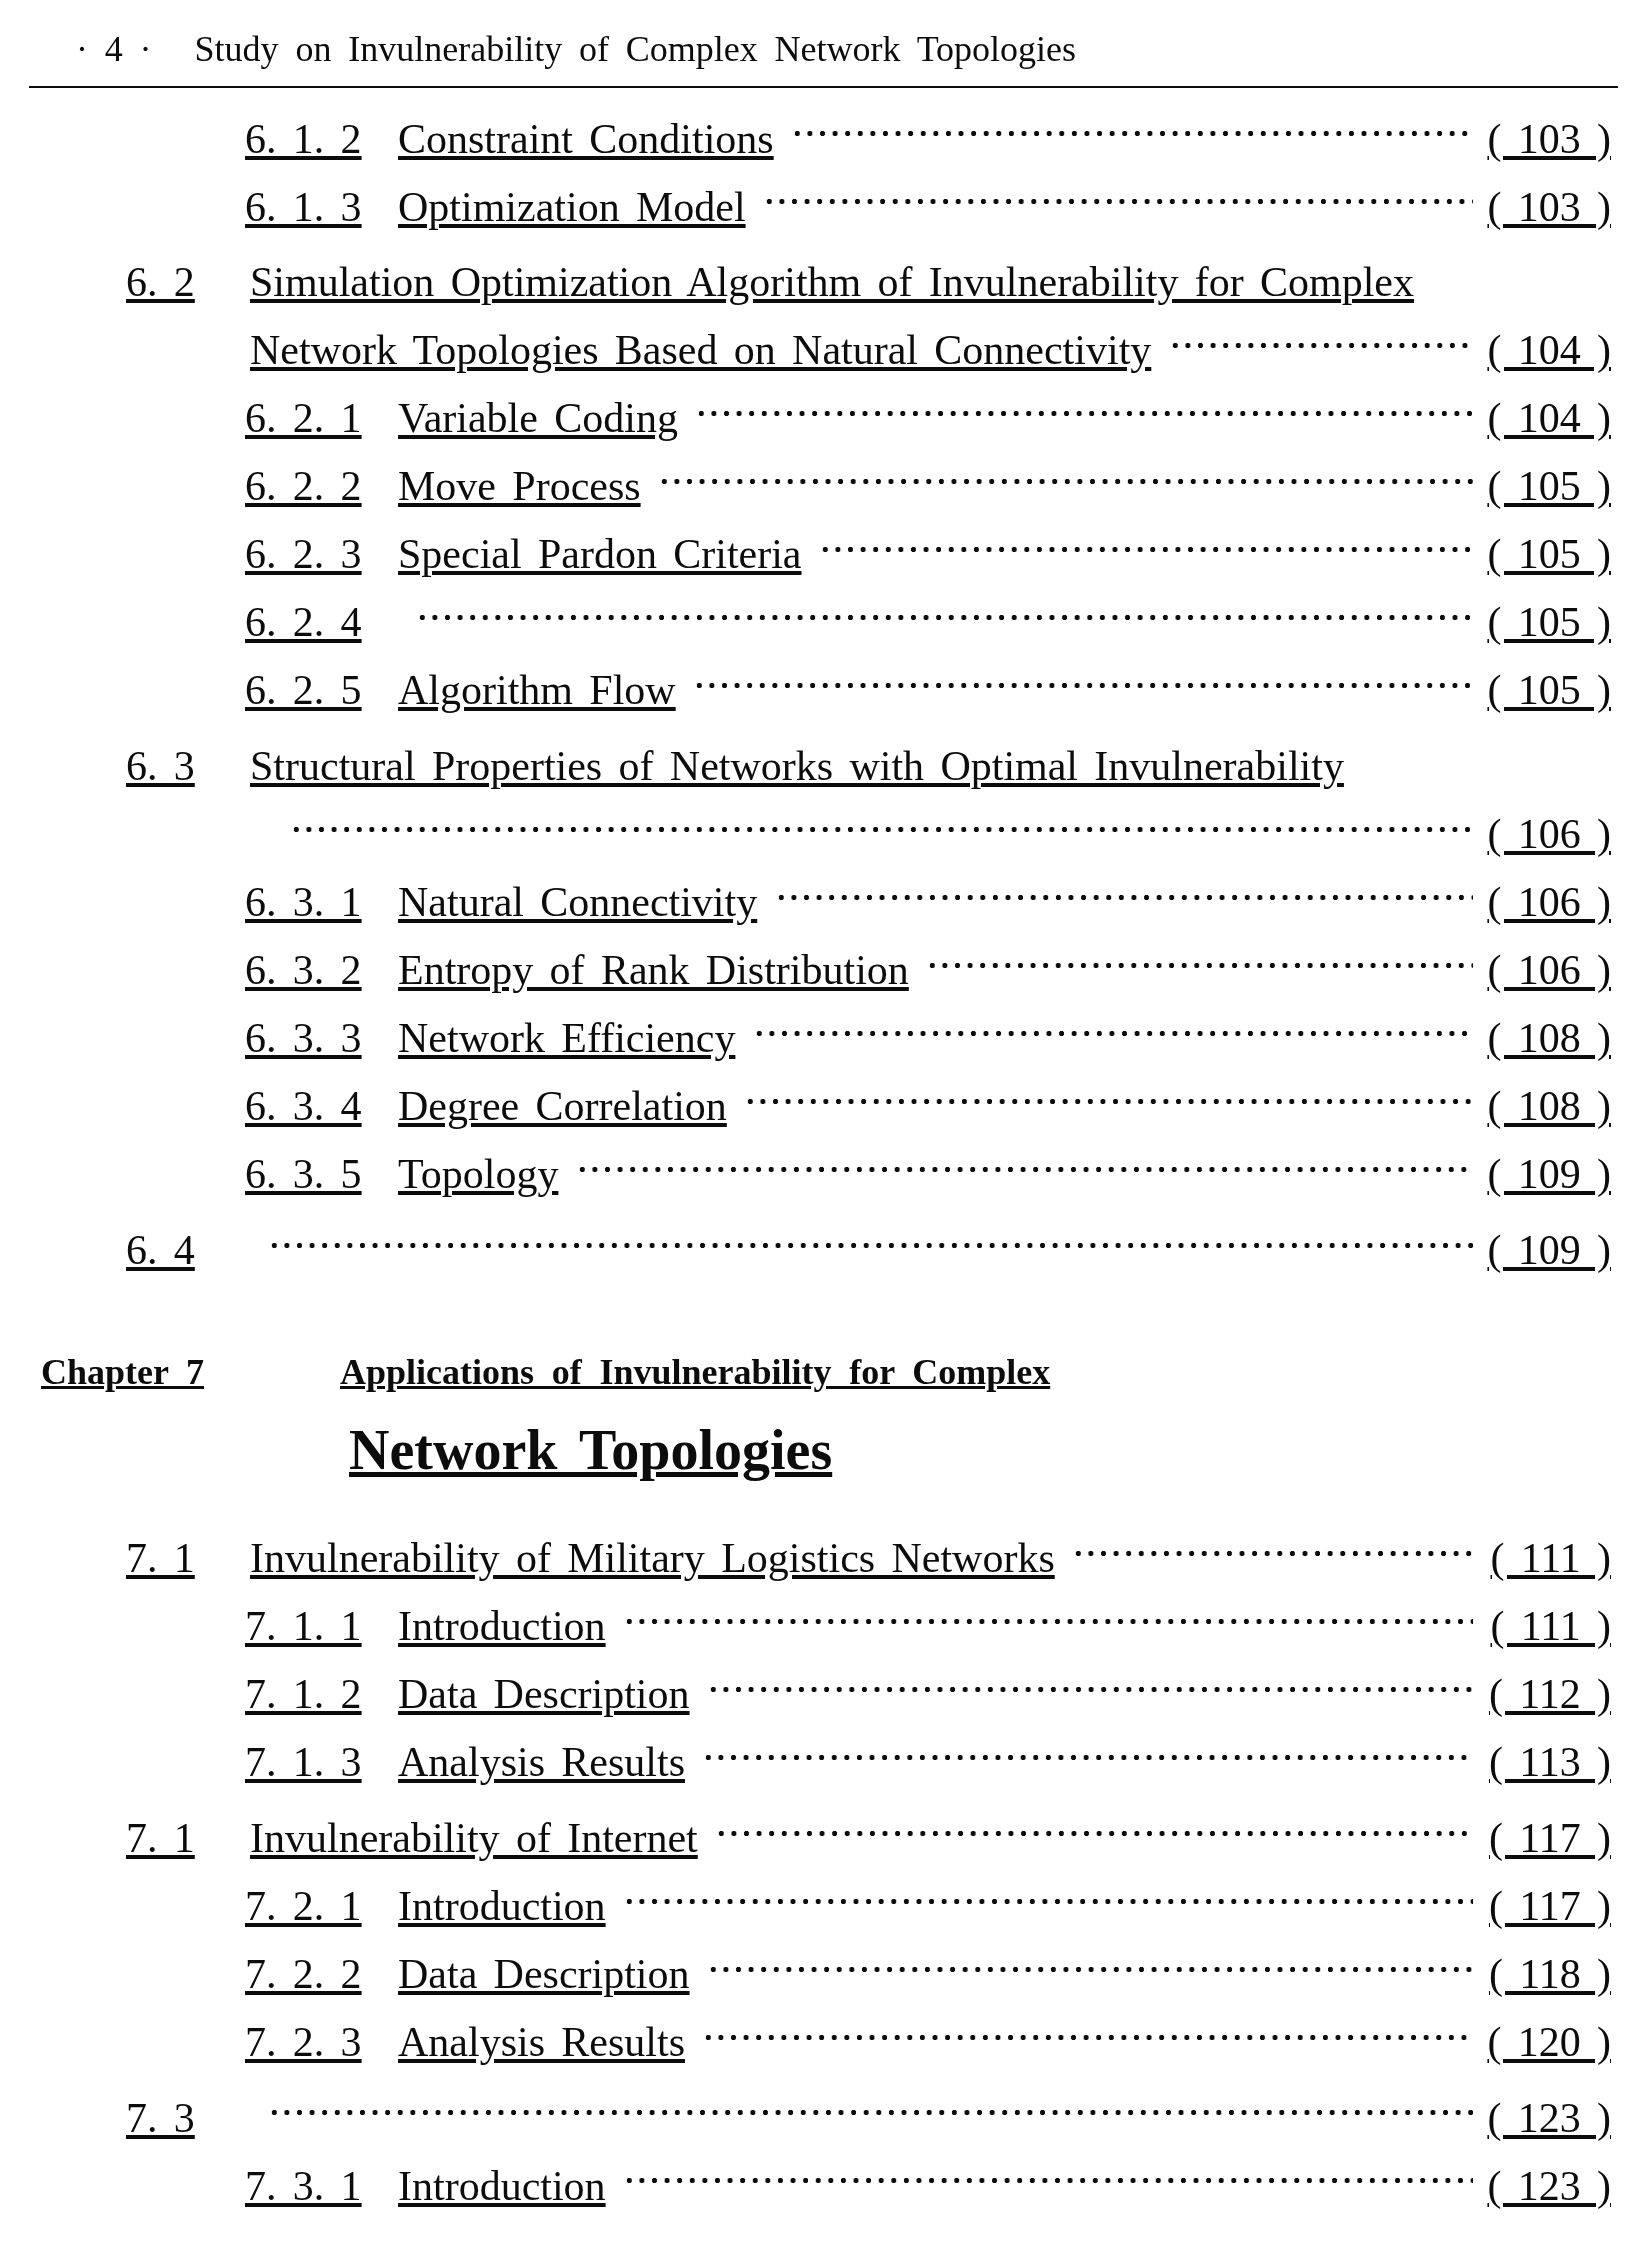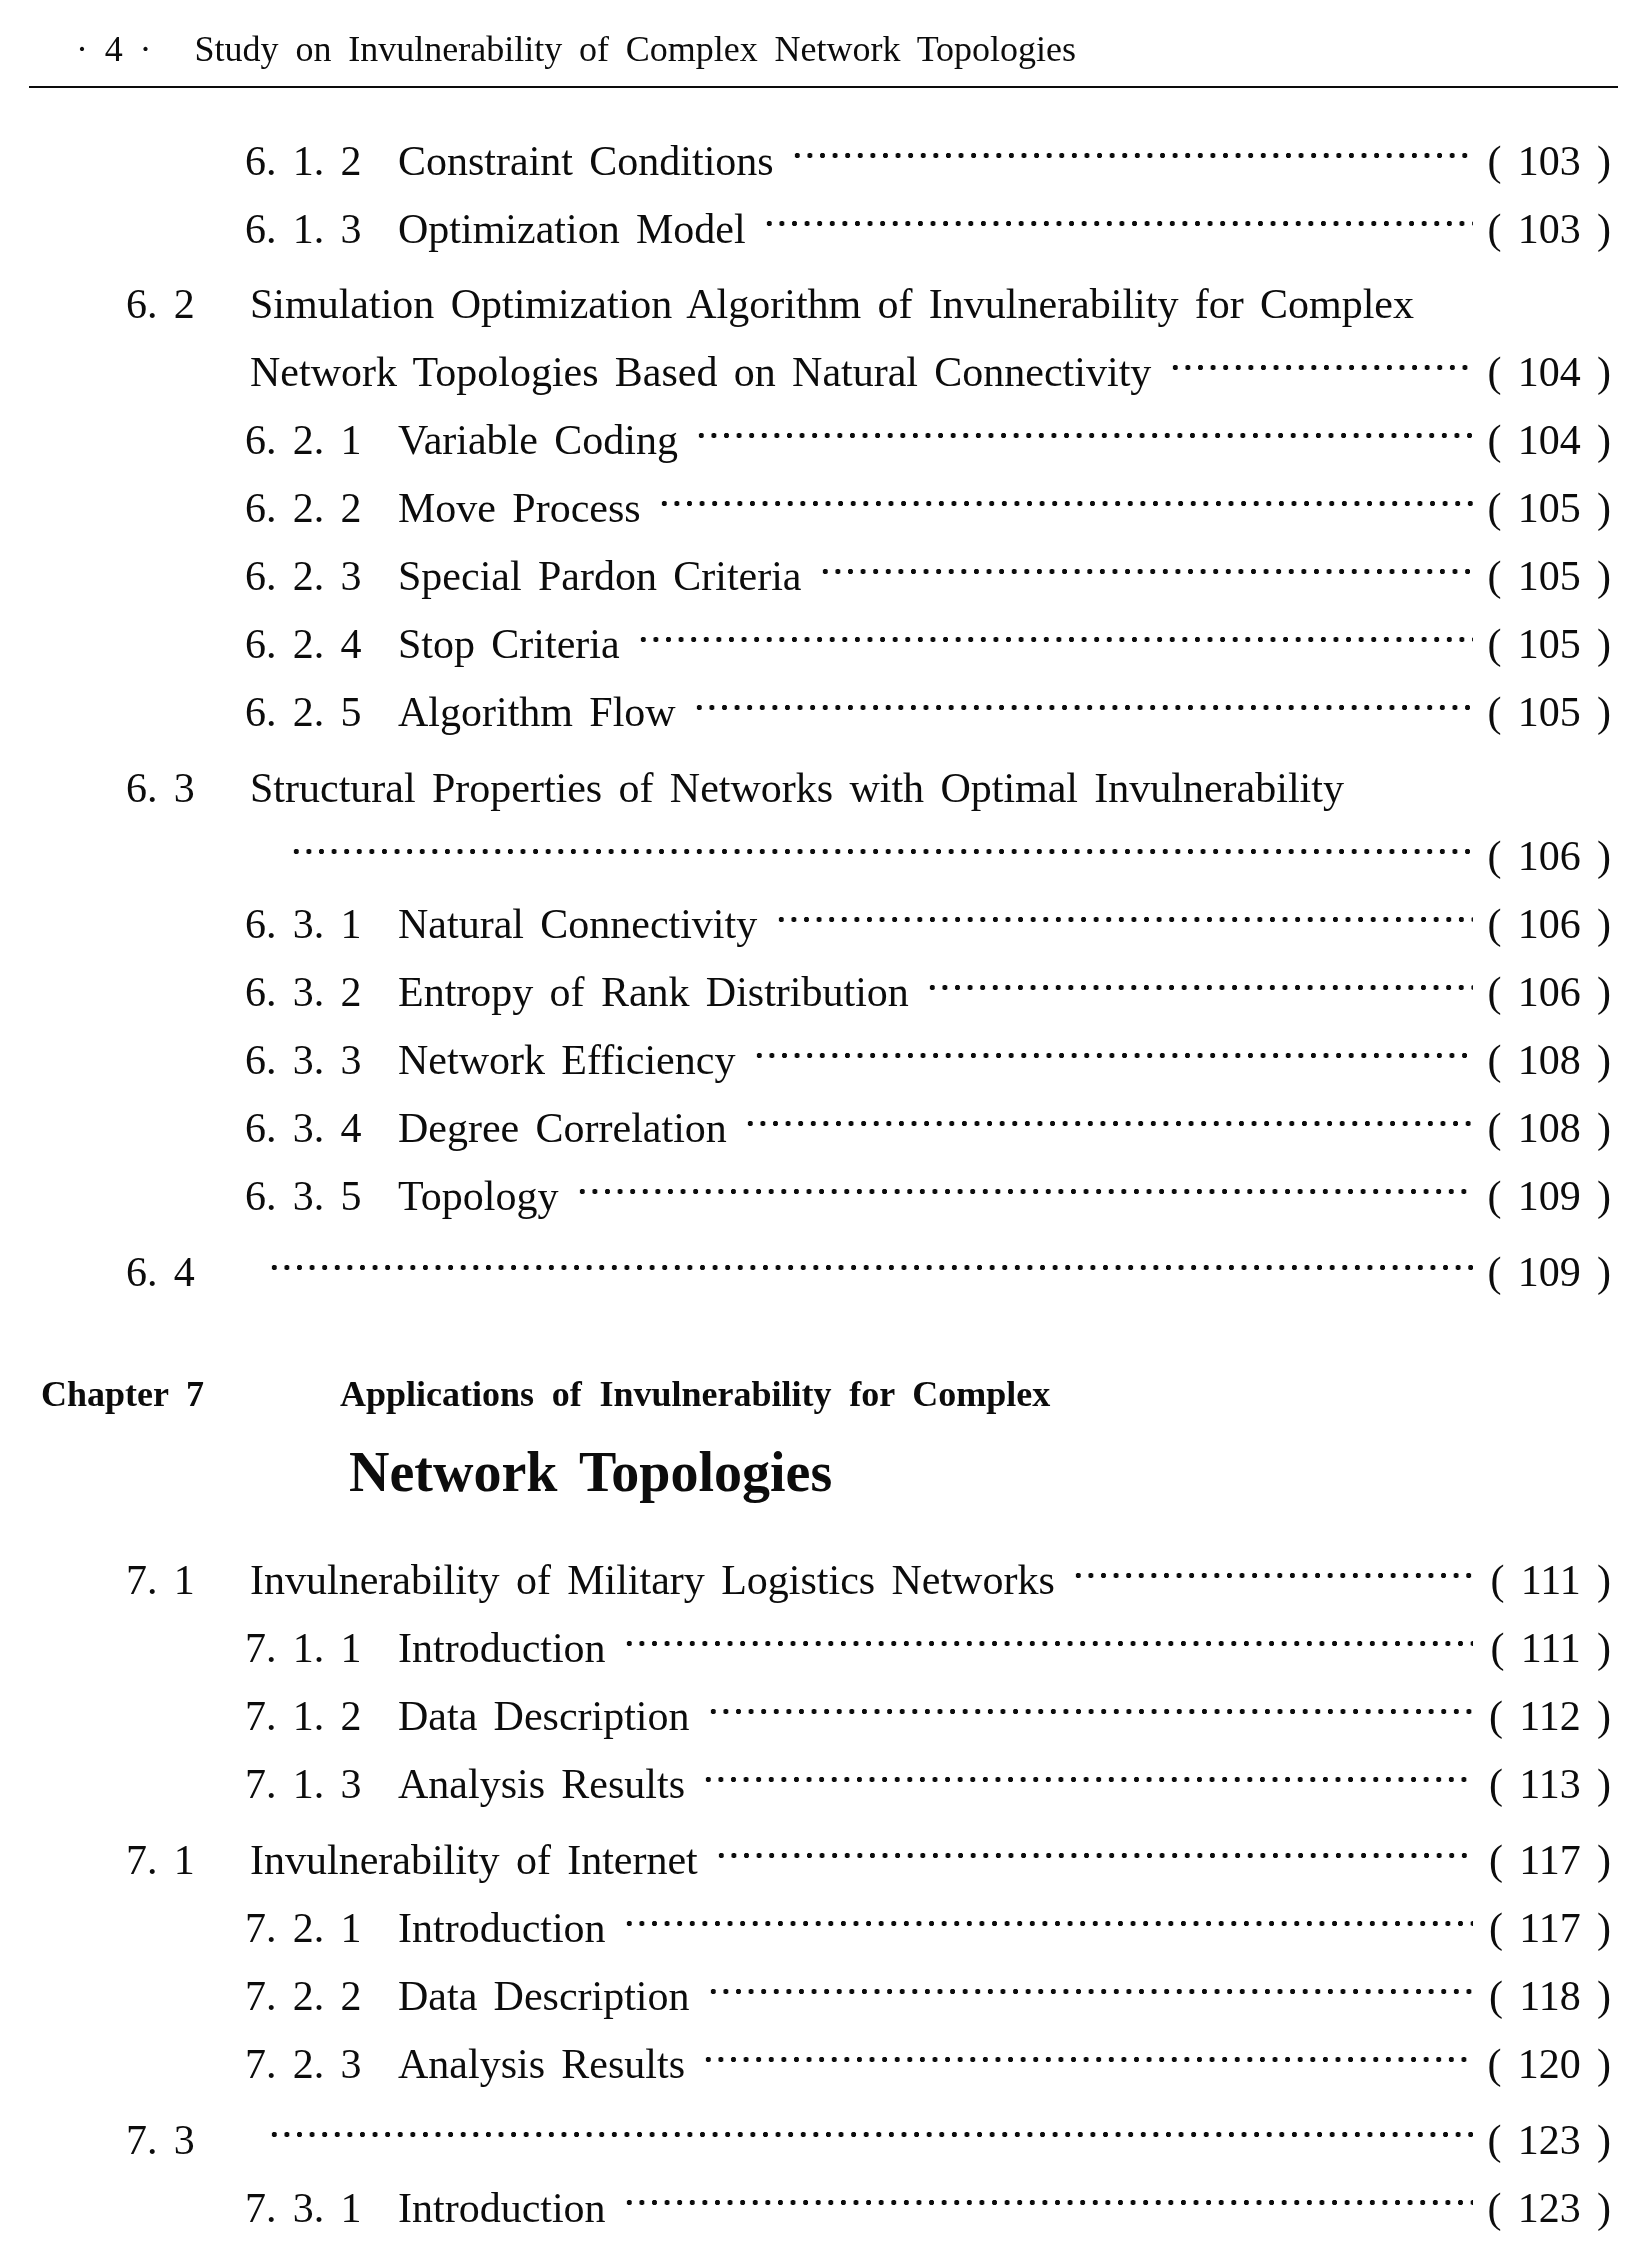--- a/index.html
+++ b/index.html
@@ -20,21 +20,21 @@
     word-spacing:7.8px;white-space:pre;
   }
   .page-marker{flex:none;}
   .running-title{flex:none;margin-left:43px;}
   .header-rule{
     border:none;border-top:2.9px solid #0c0c0c;
     margin:13.6px 29px 0 29px;height:0;
   }
 
   
-  .toc{padding-top:39px;font-size:42px;}
+  .toc{padding-top:17px;font-size:42px;text-decoration:underline;}
   .row{
     display:flex;align-items:baseline;
     line-height:68px;height:68px;
     padding-right:36px;
     word-spacing:5.8px;
   }
   .row .num{flex:none;white-space:pre;}
   .row .title{flex:none;white-space:pre;}
   .row.l1{padding-left:126px;margin-top:7.8px;}
   .row.l1 .num{width:124px;}
@@ -113,21 +113,20 @@
         <span class="pageno">( 105 )</span>
       </div>
       <div class="row l2">
         <span class="num">6. 2. 3</span>
         <span class="title">Special Pardon Criteria</span>
         <span class="leader"></span>
         <span class="pageno">( 105 )</span>
       </div>
       <div class="row l2">
         <span class="num">6. 2. 4</span>
-        <span class="title">Stop Criteria</span>
         <span class="leader"></span>
         <span class="pageno">( 105 )</span>
       </div>
       <div class="row l2">
         <span class="num">6. 2. 5</span>
         <span class="title">Algorithm Flow</span>
         <span class="leader"></span>
         <span class="pageno">( 105 )</span>
       </div>
       <div class="row l1">

